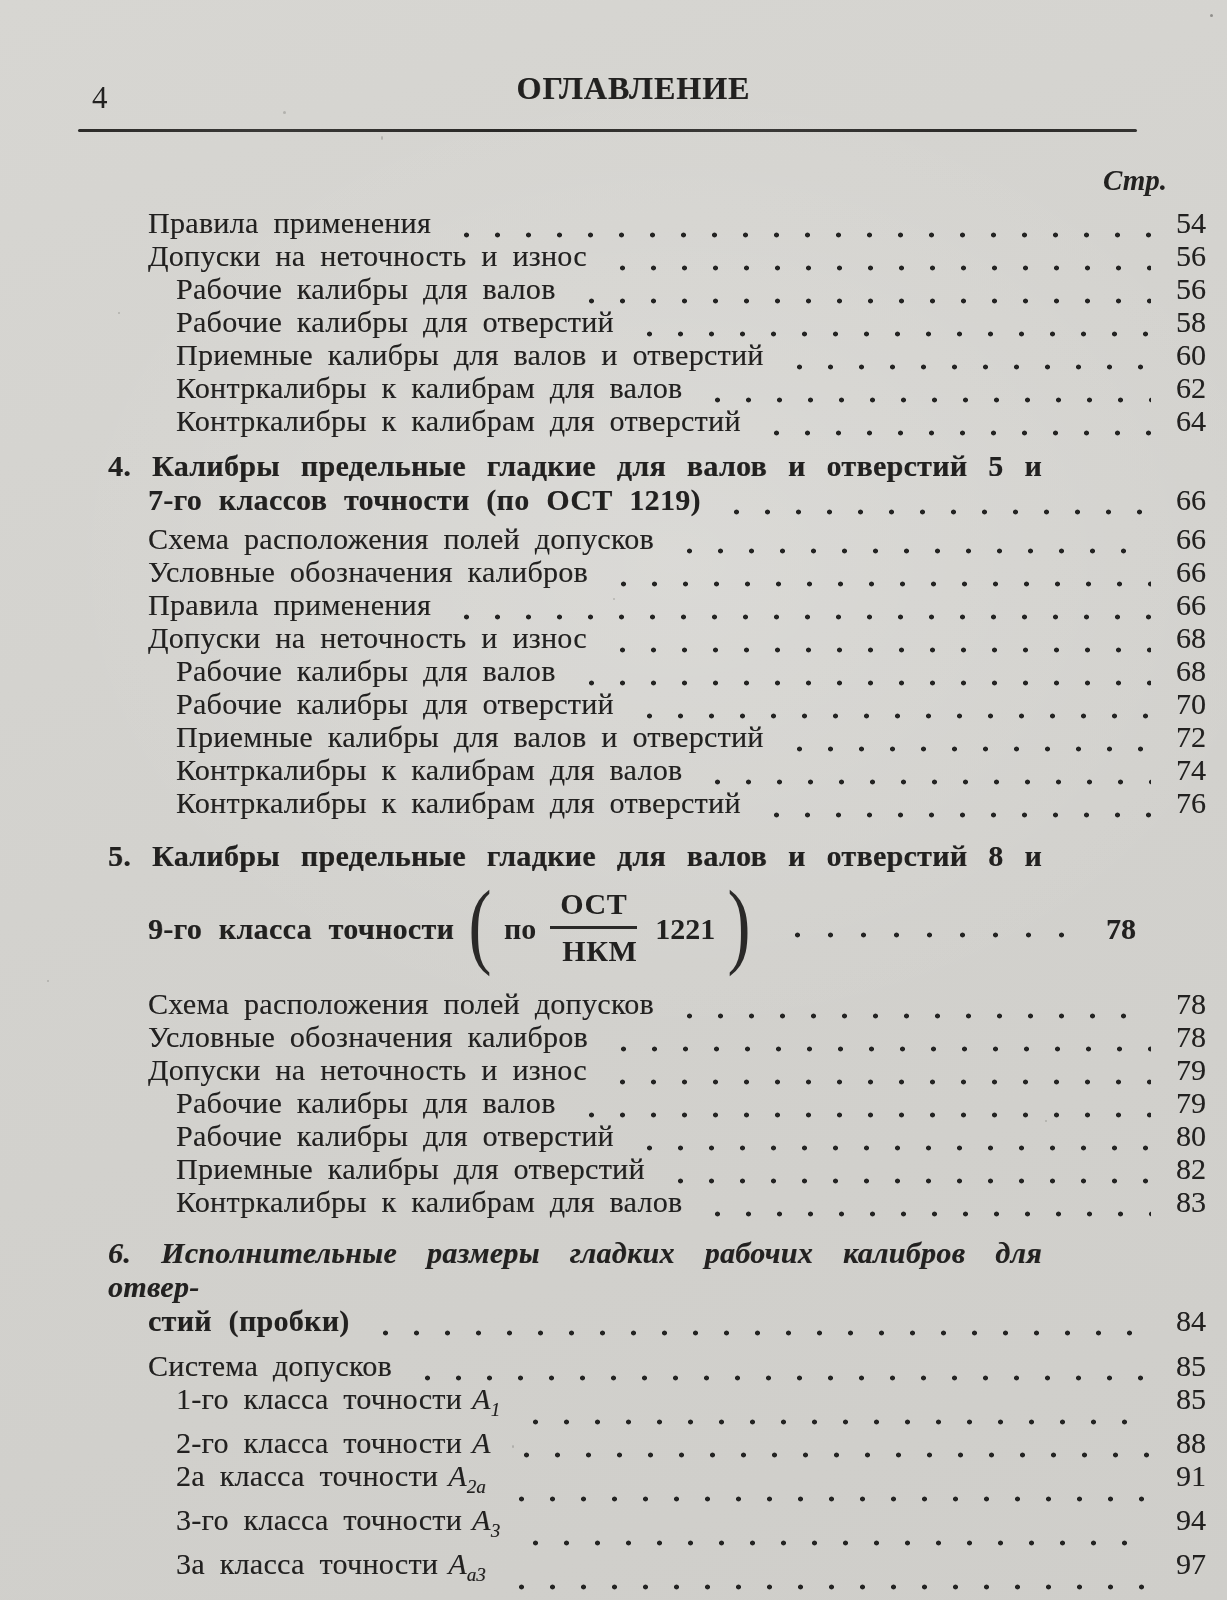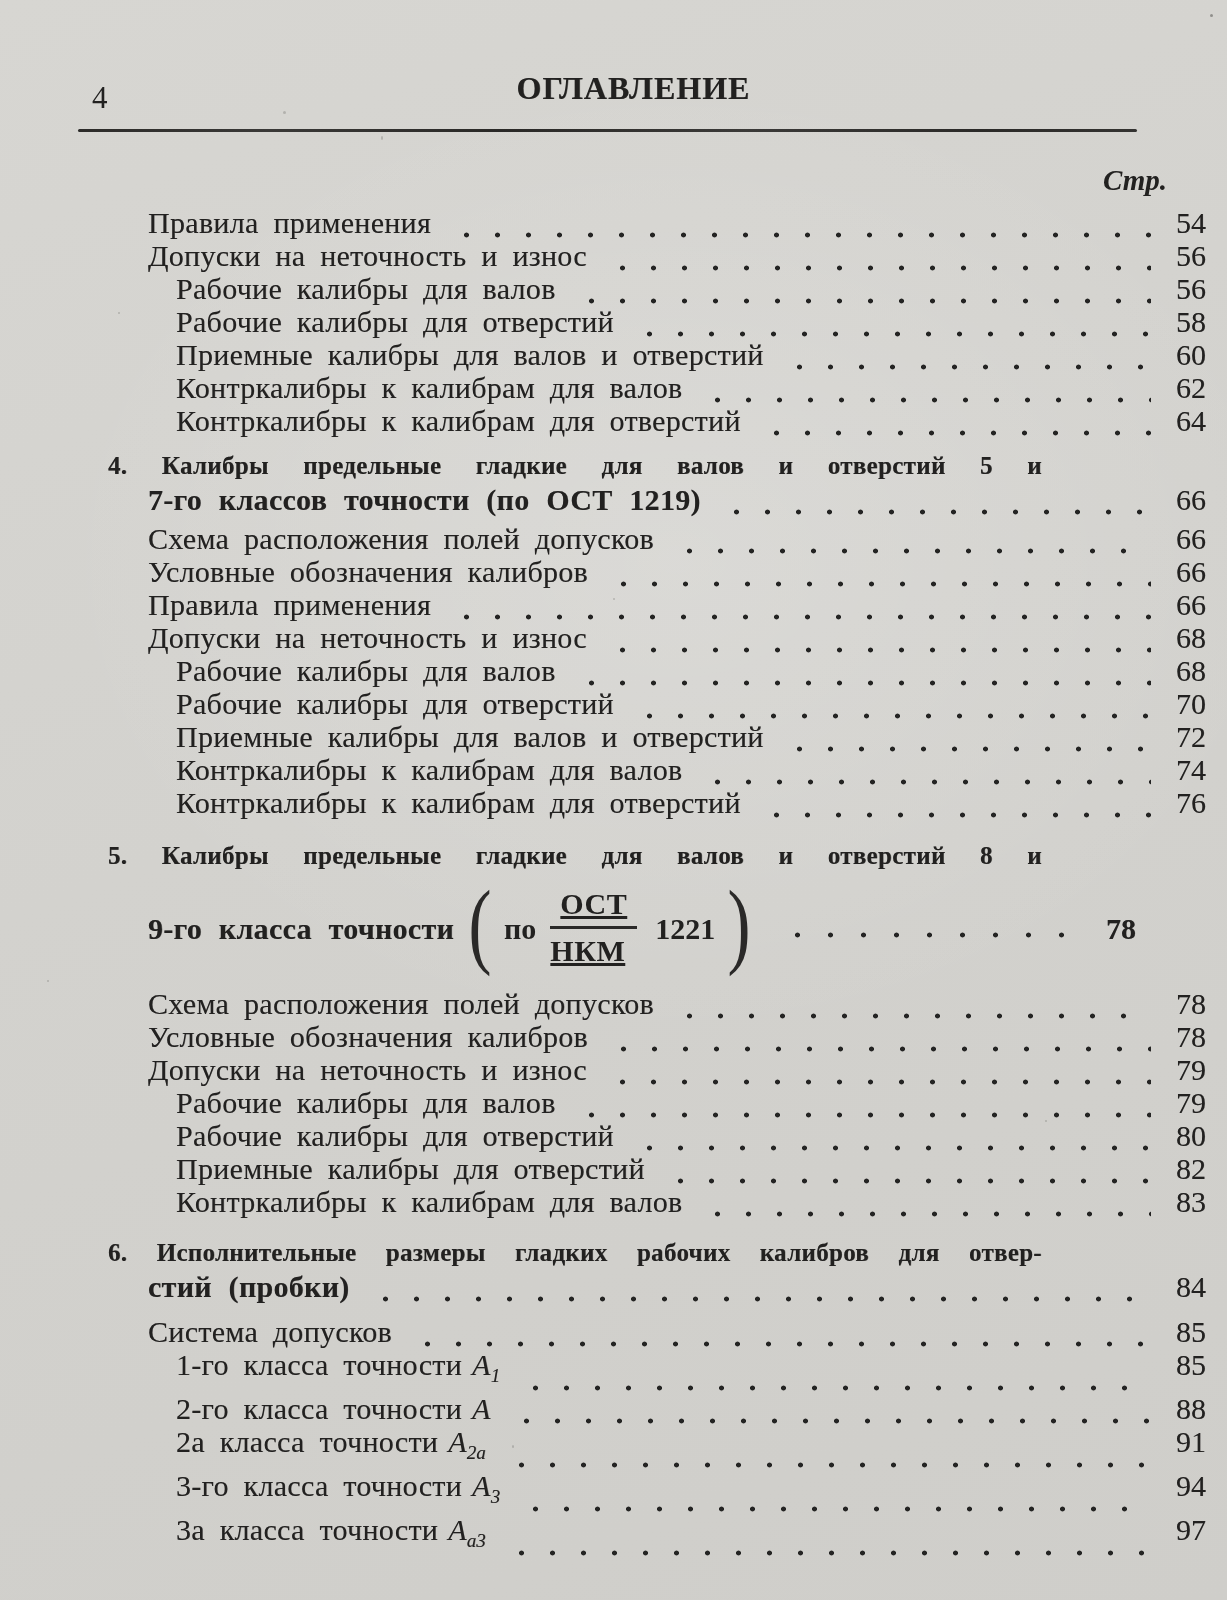--- a/index.html
+++ b/index.html
@@ -41,35 +41,35 @@
   .ind1{padding-left:176px;}
   .label{white-space:nowrap;word-spacing:7px;letter-spacing:0.3px;
          text-shadow:0.35px 0.3px 0 rgba(34,33,32,0.4);}
   .bold .label{font-weight:bold;word-spacing:9px;}
   .dots{flex:1;align-self:flex-end;height:27px;margin:0 4px 0 14px;
         background-image:radial-gradient(circle,#242423 2.1px,rgba(0,0,0,0) 2.8px);
         background-size:31px 8px;background-repeat:repeat-x;background-position:6px 19px;}
   .pg{min-width:72px;text-align:center;white-space:nowrap;
       text-shadow:0.35px 0.3px 0 rgba(34,33,32,0.4);}
 
-  .sec1{margin-left:108px;width:934px;font-weight:bold;font-size:25px;line-height:34px;
+  .sec1{margin-left:108px;width:934px;font-weight:bold;font-size:30px;line-height:34px;
         min-height:34px;text-align:justify;text-align-last:justify;word-spacing:8px;
         letter-spacing:0.3px;text-shadow:0.4px 0.3px 0 rgba(34,33,32,0.45);}
 
   .fracrow{display:flex;align-items:center;padding-left:148px;padding-right:70px;
            font-weight:bold;height:108px;margin:2px 0 2px;}
   .fracrow .fr-pre{word-spacing:9px;letter-spacing:0.3px;white-space:nowrap;
                    text-shadow:0.4px 0.3px 0 rgba(34,33,32,0.45);}
   .paren{font-size:96px;font-weight:normal;line-height:0.9;transform:scaleX(0.72);
          position:relative;top:-5px;color:#2a2928;}
   .paren.open{margin:0 2px 0 10px;}
   .paren.close{margin:0 10px 0 2px;}
   .po{margin:0 14px 0 6px;}
-  .frac{display:inline-flex;flex-direction:column;align-items:flex-start;text-align:center;
-        font-weight:bold;letter-spacing:0.5px;line-height:1.25;position:relative;top:-2px;text-decoration:underline;}
+  .frac{display:inline-flex;flex-direction:column;align-items:flex-end;text-align:center;
+        font-weight:bold;letter-spacing:0.5px;line-height:1.25;position:relative;top:-2px;}
   .frac .ftop{padding:0 10px 3px;border-bottom:3px solid #2a2928;}
   .frac .fbot{padding-top:3px;}
   .fnum{margin:0 6px 0 18px;}
   .dots2{flex:1;height:10px;align-self:center;margin:0 4px 0 10px;position:relative;top:6px;
          background-image:radial-gradient(circle,#242423 2.1px,rgba(0,0,0,0) 2.8px);
          background-size:33px 8px;background-repeat:repeat-x;background-position:6px 1px;}
   .sym{font-style:italic;font-family:"Liberation Serif",serif;margin-left:10px;}
   .sub{font-style:italic;font-size:19px;vertical-align:-7px;letter-spacing:0;}
 </style>
 </head>
@@ -221,21 +221,21 @@
       <div class="row ind1">
         <span class="label">Приемные калибры для отверстий</span>
         <span class="dots"></span>
         <span class="pg">82</span>
       </div>
       <div class="row ind1">
         <span class="label">Контркалибры к калибрам для валов</span>
         <span class="dots"></span>
         <span class="pg">83</span>
       </div>
-      <div class="sec1" style="margin-top: 18px;">6. Исполнительные размеры гладких рабочих калибров для отвер-</div>
+      <div class="sec1" style="margin-top: 18px; font-style: italic;">6. Исполнительные размеры гладких рабочих калибров для отвер-</div>
       <div class="row ind0 bold">
         <span class="label">стий (пробки)</span>
         <span class="dots"></span>
         <span class="pg">84</span>
       </div>
       <div class="row ind0" style="margin-top: 12px;">
         <span class="label">Система допусков</span>
         <span class="dots"></span>
         <span class="pg">85</span>
       </div>

